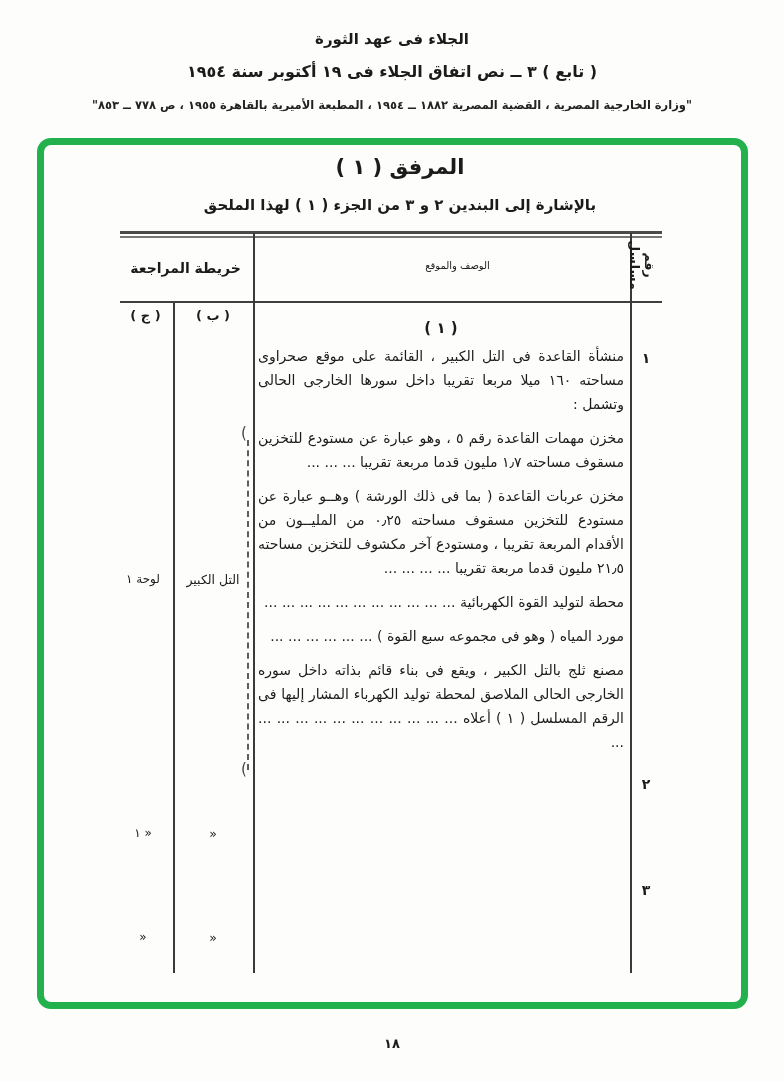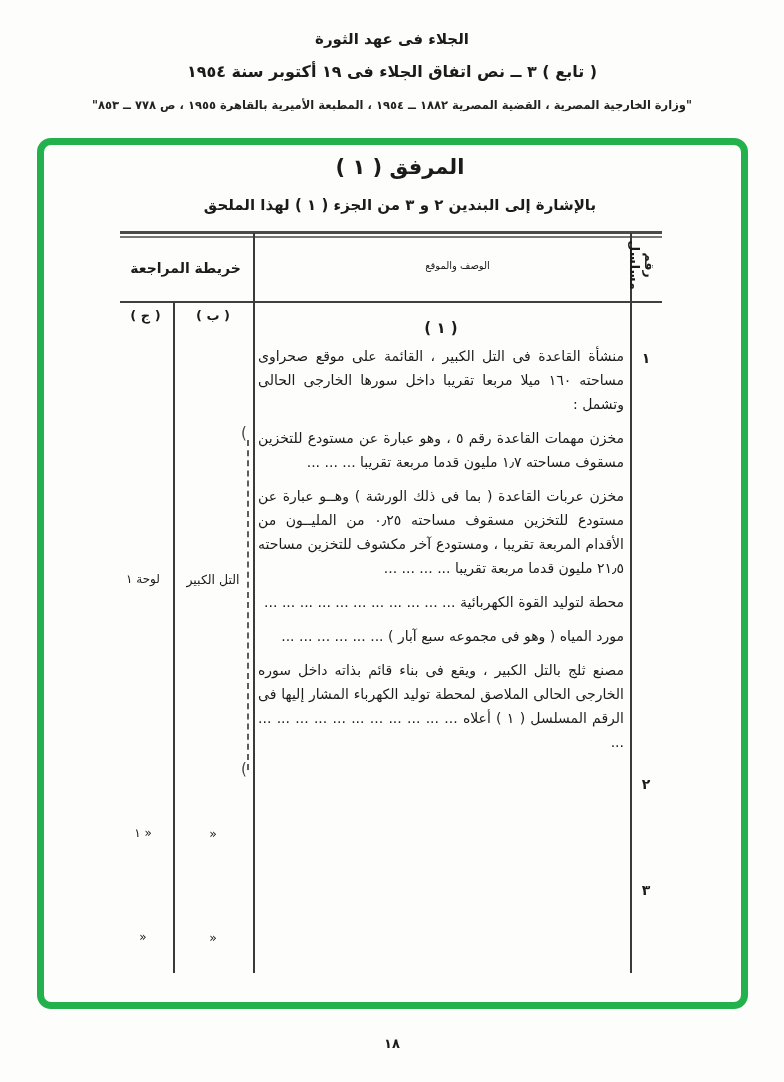--- a/index.html
+++ b/index.html
@@ -86,21 +86,21 @@
   <div class="abs ctr map-header">خريطة المراجعة</div>
   <div class="abs ctr sub-b">( ب )</div>
   <div class="abs ctr sub-g">( ج )</div>
 
   <div class="abs desc-col">
     <div class="sec-head">( ١ )</div>
     <p>منشأة القاعدة فى التل الكبير ، القائمة على موقع صحراوى مساحته ١٦٠ ميلا مربعا تقريبا داخل سورها الخارجى الحالى وتشمل :</p>
     <p>مخزن مهمات القاعدة رقم ٥ ، وهو عبارة عن مستودع للتخزين مسقوف مساحته ١٫٧ مليون قدما مربعة تقريبا ... ... ...</p>
     <p>مخزن عربات القاعدة ( بما فى ذلك الورشة ) وهــو عبارة عن مستودع للتخزين مسقوف مساحته ٠٫٢٥ من المليــون من الأقدام المربعة تقريبا ، ومستودع آخر مكشوف للتخزين مساحته ٢١٫٥ مليون قدما مربعة تقريبا ... ... ... ...</p>
     <p>محطة لتوليد القوة الكهربائية ... ... ... ... ... ... ... ... ... ... ...</p>
-    <p>مورد المياه ( وهو فى مجموعه سبع آبار ) ... ... ... ... ... ...</p>
+    <p>مورد المياه ( وهو فى مجموعه سبع القوة ) ... ... ... ... ... ...</p>
     <p>مصنع ثلج بالتل الكبير ، ويقع فى بناء قائم بذاته داخل سوره الخارجى الحالى الملاصق لمحطة توليد الكهرباء المشار إليها فى الرقم المسلسل ( ١ ) أعلاه ... ... ... ... ... ... ... ... ... ... ... ...</p>
   </div>
 
   <div class="abs serial-cell sn1">١</div>
   <div class="abs serial-cell sn2">٢</div>
   <div class="abs serial-cell sn3">٣</div>
 
   <div class="abs map-b-cell r1">التل الكبير</div>
   <div class="abs map-g-cell r1">لوحة ١</div>
   <div class="abs map-b-cell r2">«</div>

